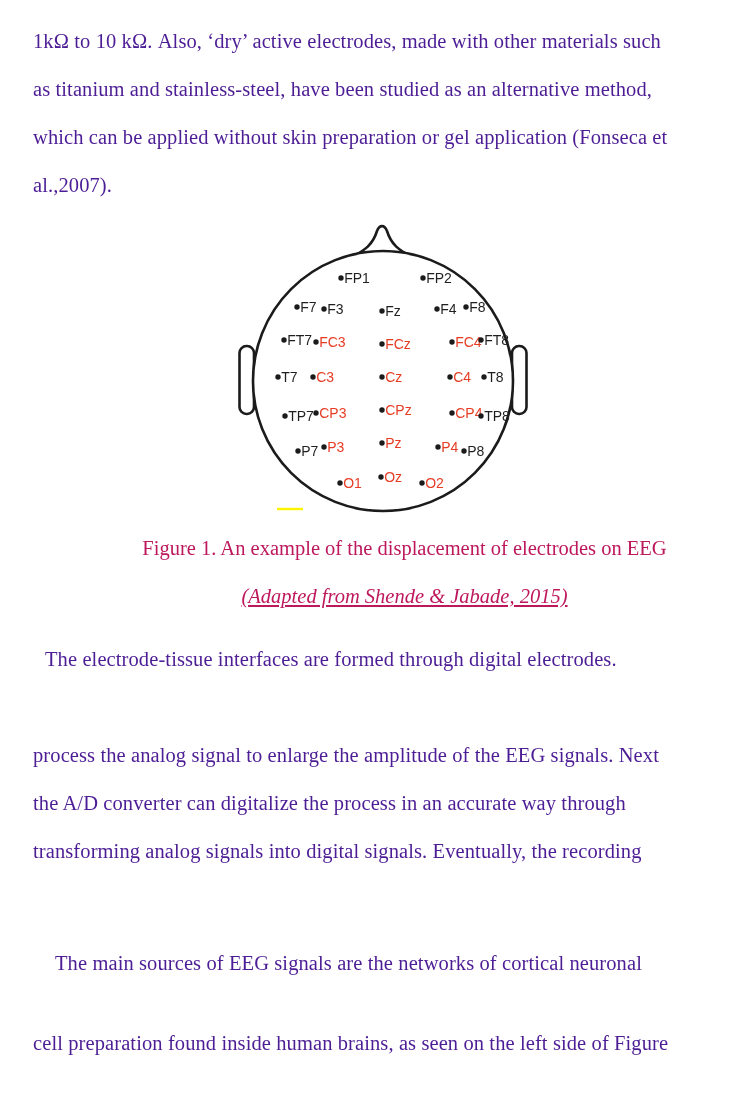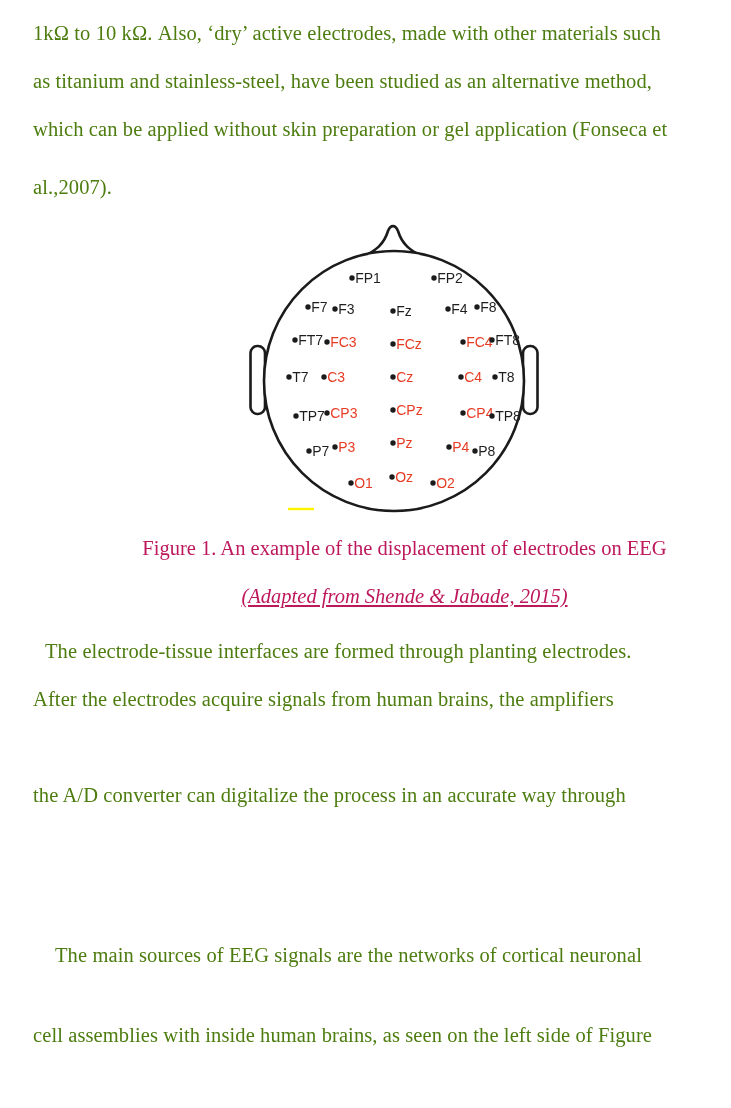--- a/index.html
+++ b/index.html
@@ -8,37 +8,38 @@
     background:#ffffff;
     overflow:hidden;
     position:relative;
     font-family:"Liberation Serif", serif;
   }
   .page{position:absolute;inset:0;}
   .tline{
     position:absolute;
     left:33px;
     font-size:20.5px;
-    color:#4d7c0f;
+    color:#4c1d95;
     white-space:pre;
     letter-spacing:0.1px;
+    margin-top:8px;
   }
   .caption{
     position:absolute;
     left:72px;
     width:665px;
     text-align:center;
     font-size:20.5px;
     color:#be185d;
     white-space:pre;
   }
   .italic{font-style:italic;text-decoration:underline;}
   .figure-wrap{
     position:absolute;
-    left:234px;
+    left:223px;
     top:210px;
     width:320px;
     height:310px;
   }
   .elabel{
     font-family:"Liberation Sans", sans-serif;
     font-size:14px;
   }
   .headstroke{
     fill:#ffffff;
@@ -47,21 +48,21 @@
   }
 </style>
 </head>
 <body style="background: rgb(255, 255, 255);">
 
 <div class="page">
 
   <div class="tline" style="top:22px">1kΩ to 10 kΩ. Also, ‘dry’ active electrodes, made with other materials such</div>
   <div class="tline" style="top:118px">which can be applied without skin preparation or gel application (Fonseca et</div>
   <div class="tline" style="top:70px">as titanium and stainless-steel, have been studied as an alternative method,</div>
-  <div class="tline" style="top:176px">al.,2007).</div>
+  <div class="tline" style="top:166px">al.,2007).</div>
 
   <div class="figure-wrap">
     <svg width="320" height="310" viewBox="0 0 320 310" xmlns="http://www.w3.org/2000/svg">
 
       <path class="headstroke" d="M 128 47 C 142 41, 150 34, 154 21 C 156.5 14.5, 161.5 14.5, 164 21 C 168 34, 176 41, 190 47"></path>
 
       <rect class="headstroke" x="16.5" y="136" width="14.5" height="68" rx="7"></rect>
       <rect class="headstroke" x="289" y="136" width="14.5" height="68" rx="7"></rect>
 
       <circle class="headstroke" cx="160" cy="171" r="130"></circle>
@@ -189,20 +190,21 @@
           </g>
         </g>
 
       <line id="highlight-mark" x1="54" y1="299" x2="80" y2="299" stroke-width="2.4" stroke="#fdf500"></line>
     </svg>
   </div>
 
   <div class="caption" style="top:537px">Figure 1. An example of the displacement of electrodes on EEG</div>
   <div class="caption italic" style="top:585px">(Adapted from Shende &amp; Jabade, 2015)</div>
 
-  <div class="tline" style="top:640px;left:45px">The electrode-tissue interfaces are formed through planting electrodes.</div>
-  <div class="tline" style="top:688px">After the electrodes acquire signals from human brains, the amplifiers</div>
+  <div class="tline" style="top:640px;left:45px">The electrode-tissue interfaces are formed through digital electrodes.</div>
+  <div class="tline" style="top:736px">process the analog signal to enlarge the amplitude of the EEG signals. Next</div>
   <div class="tline" style="top:784px">the A/D converter can digitalize the process in an accurate way through</div>
+  <div class="tline" style="top:832px">transforming analog signals into digital signals. Eventually, the recording</div>
 
   <div class="tline" style="top:944px;left:55px">The main sources of EEG signals are the networks of cortical neuronal</div>
-  <div class="tline" style="top:1024px">cell assemblies with inside human brains, as seen on the left side of Figure</div>
+  <div class="tline" style="top:1024px">cell preparation found inside human brains, as seen on the left side of Figure</div>
 
 </div>
 
 </body></html>

